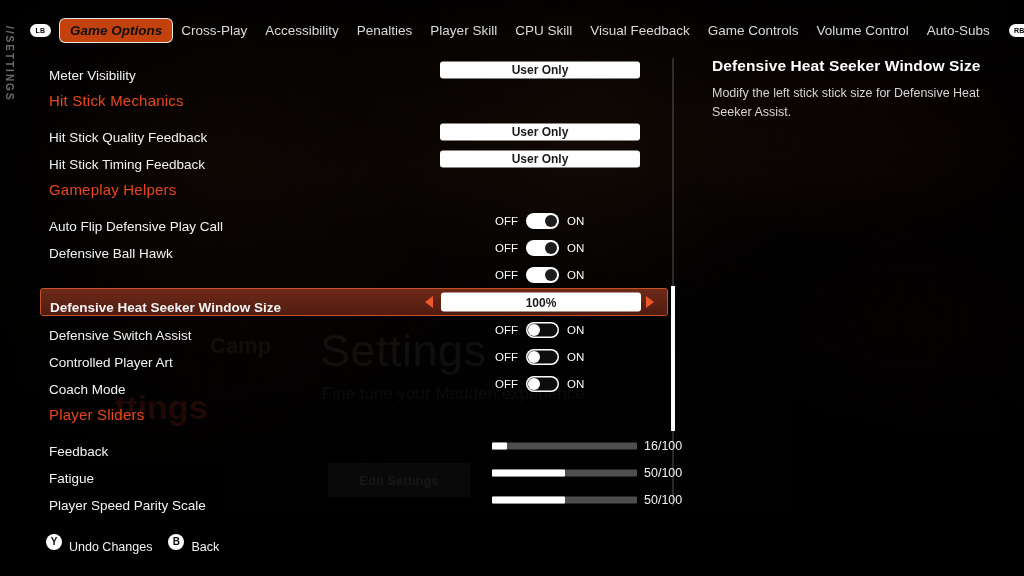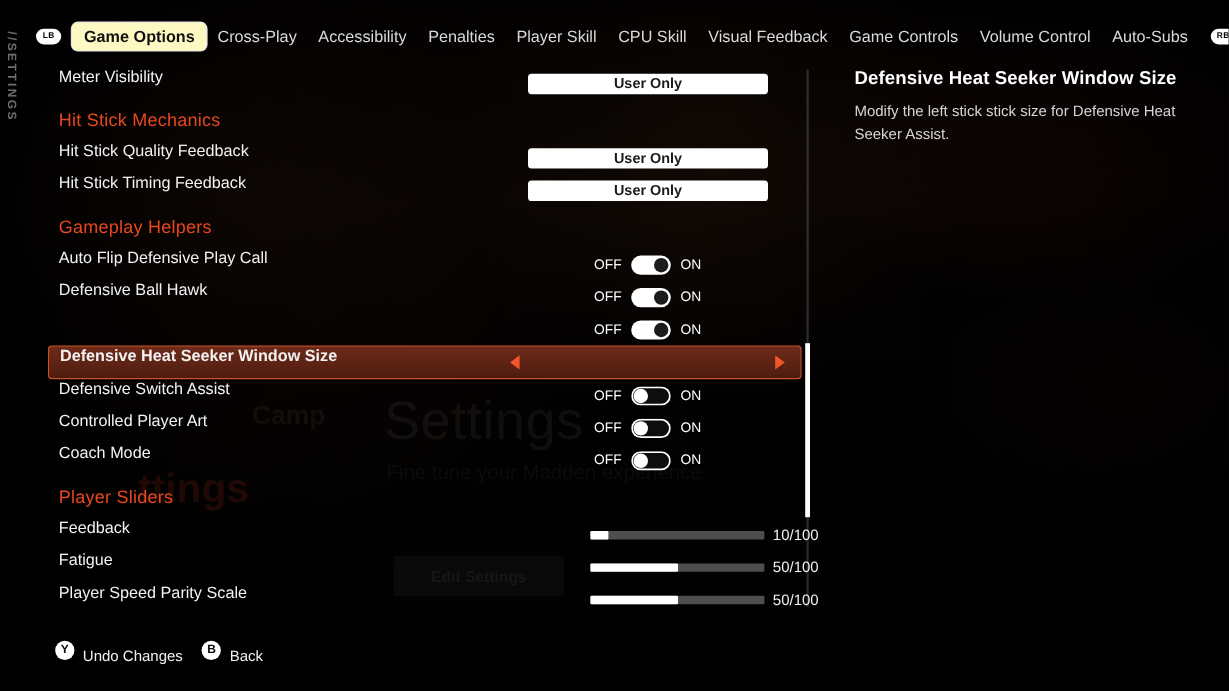--- a/index.html
+++ b/index.html
@@ -80,35 +80,36 @@
     width: 21px; height: 13px; border-radius: 7px;
     background: #ffffff; color: #000;
     font-size: 7px; font-weight: bold; letter-spacing: 0.3px;
     margin-right: 9px; flex: none;
   }
   .tab {
     font-size: 13.5px; color: #e8e8e8; font-weight: bold;
     padding: 4px 9px; white-space: nowrap;
   }
   .tab.active {
-    background: #fef9c3; color: #101010;
+    background: #c2410c; color: #101010;
     border-radius: 5px; padding: 4px 10px;
     box-shadow: 0 0 0 1px rgba(255,255,255,0.9);
+    font-style: italic;
   }
   .tab:not(.active) { font-weight: normal; color: #dadada; }
 
   
   .list {
     position: absolute; left: 40px; top: 56px;
     width: 628px; height: 452px;
   }
   .row {
     position: relative;
     height: 27px;
-    display: flex; align-items: flex-start;
+    display: flex; align-items: flex-end;
     padding-left: 9px;
   }
   .row .label {
     font-size: 13.5px; color: #f2f2f2; white-space: nowrap;
   }
   .section-head {
     height: 27px; display: flex; align-items: center;
     padding-left: 9px;
     font-size: 15px; font-weight: normal; color: #e8471f;
     letter-spacing: 0.2px;
@@ -312,20 +313,21 @@
           <span class="track on">
             <span class="knob"></span>
           </span>
           <span class="tg-label">ON</span>
         </div>
       </div>
       <div class="row selected">
         <div class="label">Defensive Heat Seeker Window Size</div>
         <div class="arrow left"></div>
         <div class="arrow right"></div>
+        <div class="pill wide">100%</div>
       </div>
       <div class="row">
         <div class="label">Defensive Switch Assist</div>
         <div class="toggle-wrap">
           <span class="tg-label">OFF</span>
           <span class="track off">
             <span class="knob"></span>
           </span>
           <span class="tg-label">ON</span>
         </div>
@@ -351,21 +353,21 @@
         </div>
       </div>
       <div class="spacer-4"></div>
       <div class="section-head">Player Sliders</div>
       <div class="spacer-4"></div>
       <div class="row">
         <div class="label">Feedback</div>
         <div class="slider">
           <div class="fill" style="width: 10%;"></div>
         </div>
-        <div class="slider-val">10/100</div>
+        <div class="slider-val">16/100</div>
       </div>
       <div class="row">
         <div class="label">Fatigue</div>
         <div class="slider">
           <div class="fill" style="width: 50%;"></div>
         </div>
         <div class="slider-val">50/100</div>
       </div>
       <div class="row">
         <div class="label">Player Speed Parity Scale</div>

